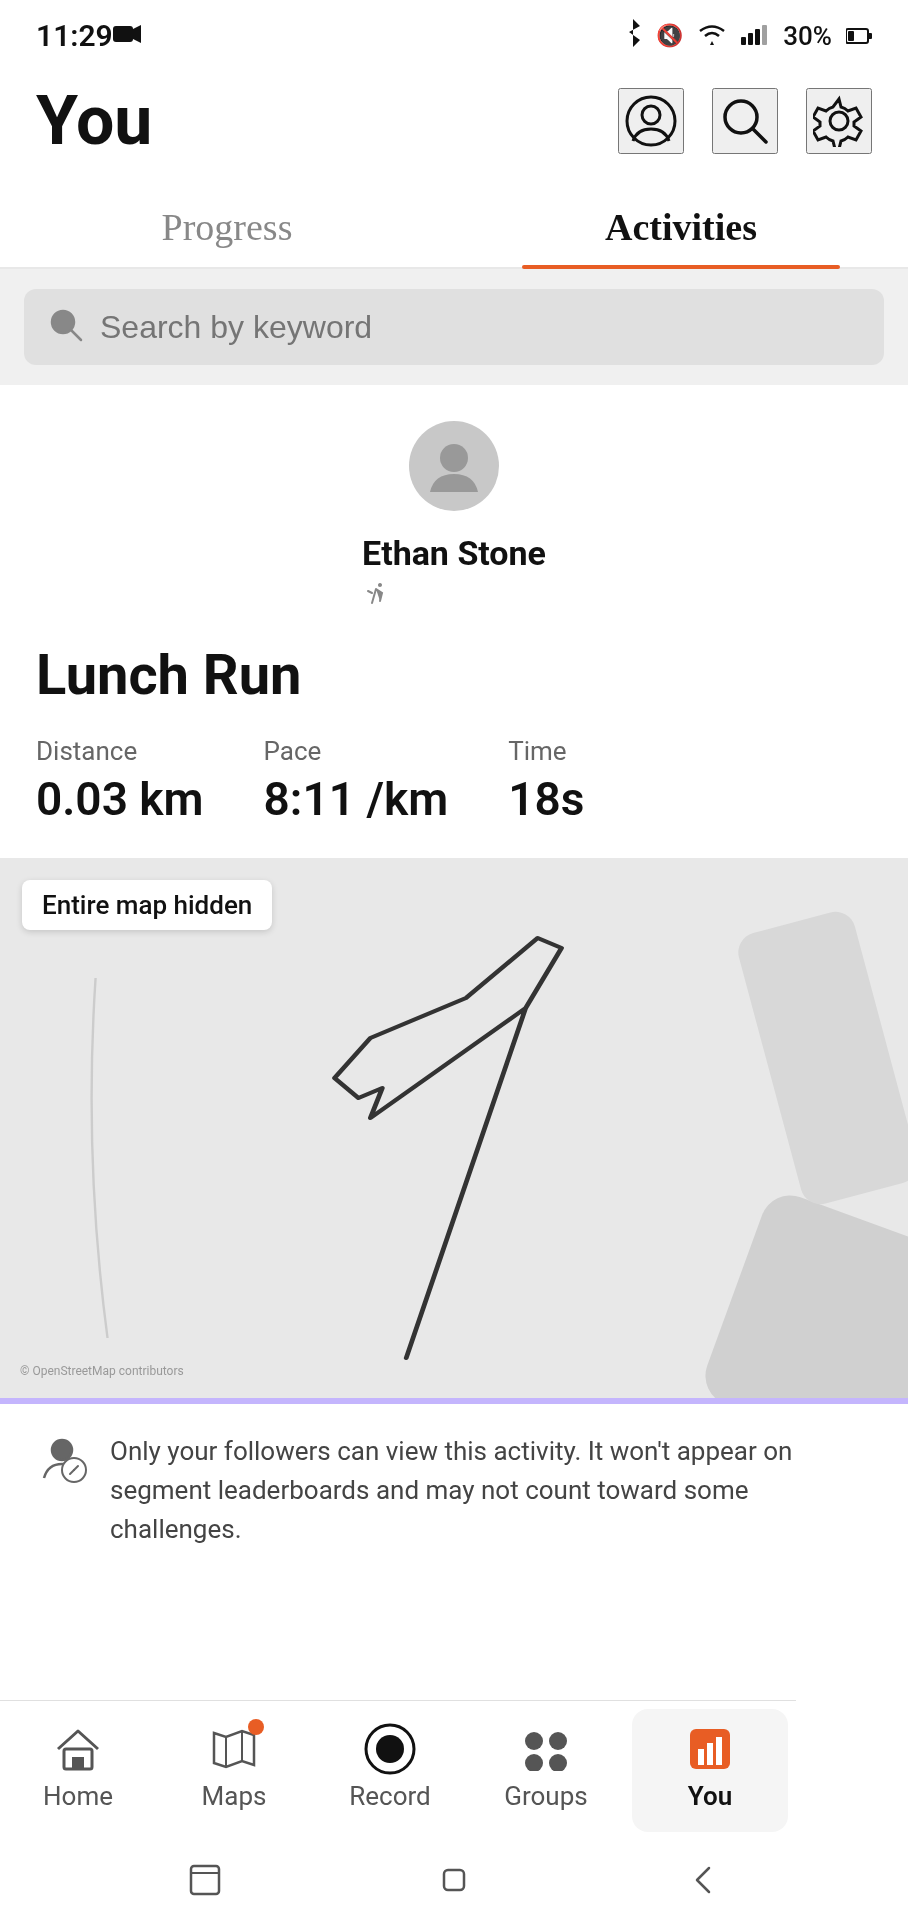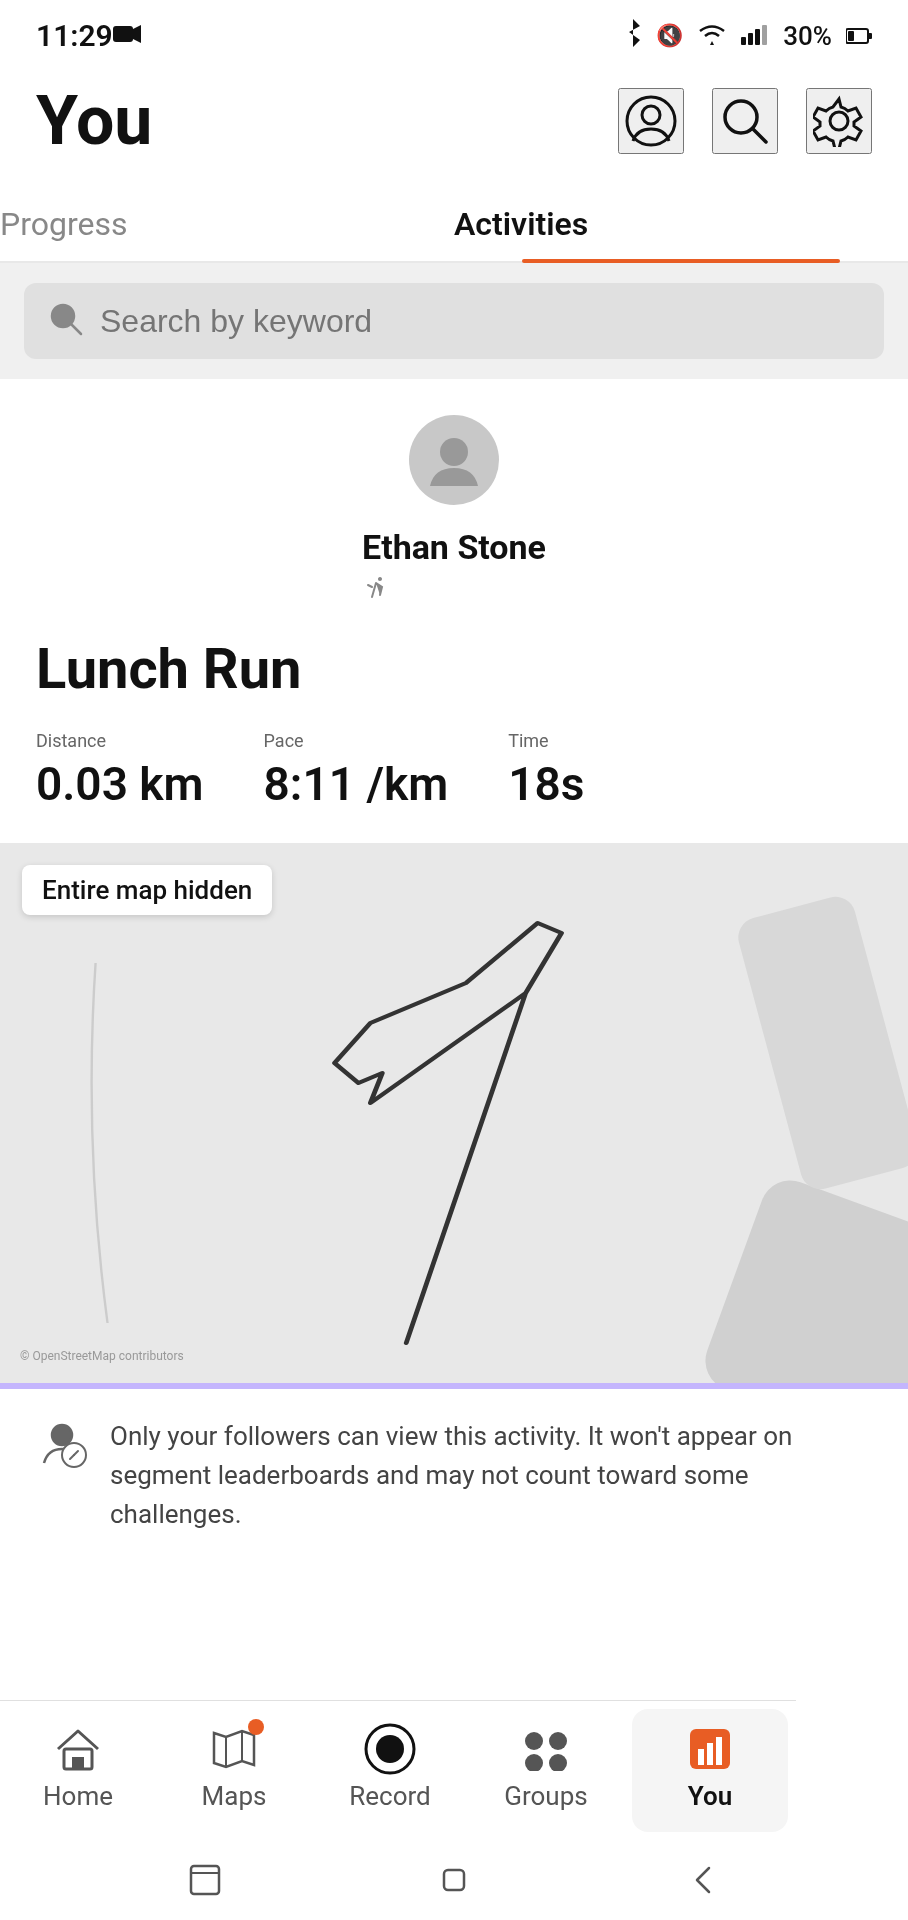--- a/index.html
+++ b/index.html
@@ -57,25 +57,27 @@
     }
 
     
     .tabs {
       display: flex;
       border-bottom: 2px solid #e8e8e8;
       margin: 0 0 0 0;
     }
     .tab {
       flex: 1;
+      text-align: center;
       padding: 22px 0 18px;
-      font-size: 32px;
+      font-size: 38px;
       color: #888;
       cursor: pointer;
       position: relative;
+      font-family: Liberation Serif, serif;
     }
     .tab.active {
       color: #111;
       font-weight: 600;
     }
     .tab.active::after {
       content: '';
       position: absolute;
       bottom: -2px;
       left: 15%;
@@ -162,21 +164,21 @@
       color: #111;
       margin-bottom: 28px;
     }
     .activity-stats {
       display: flex;
       gap: 60px;
       margin-bottom: 32px;
     }
     .stat-item {}
     .stat-label {
-      font-size: 18px;
+      font-size: 26px;
       color: #666;
       margin-bottom: 6px;
     }
     .stat-value {
       font-size: 46px;
       font-weight: 600;
       color: #111;
     }
 
     

